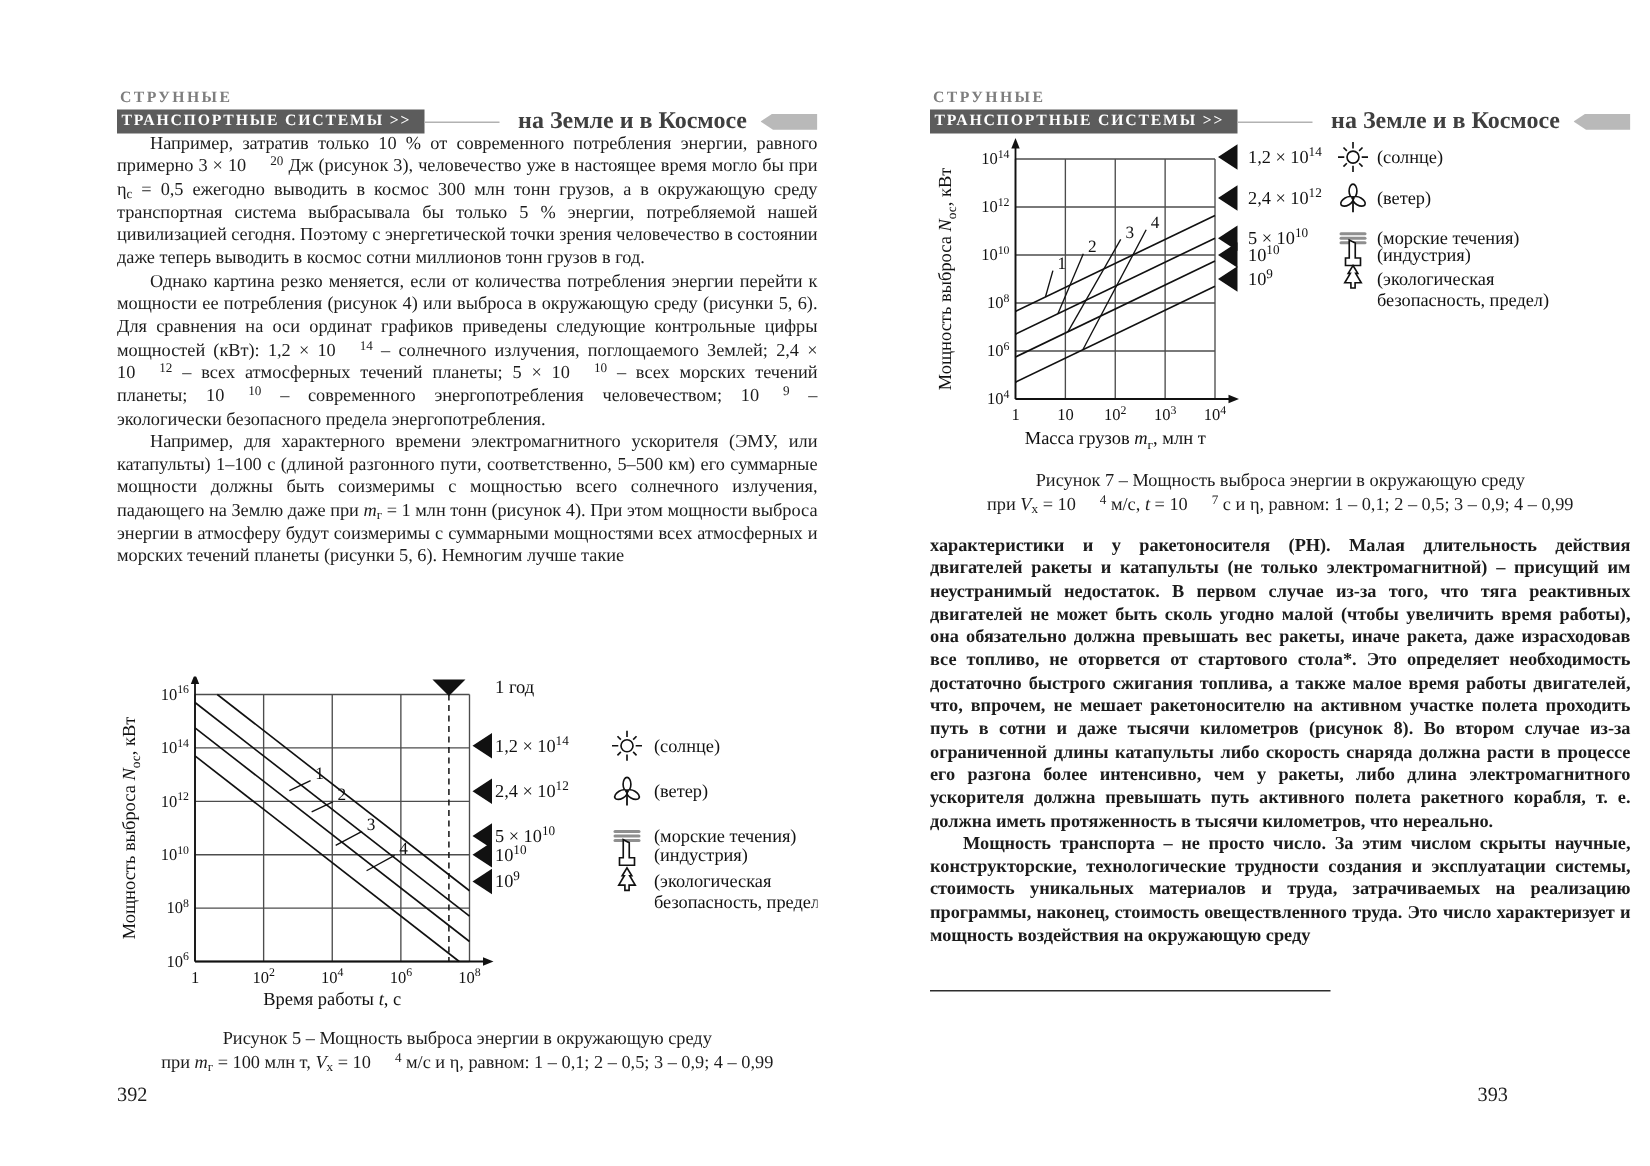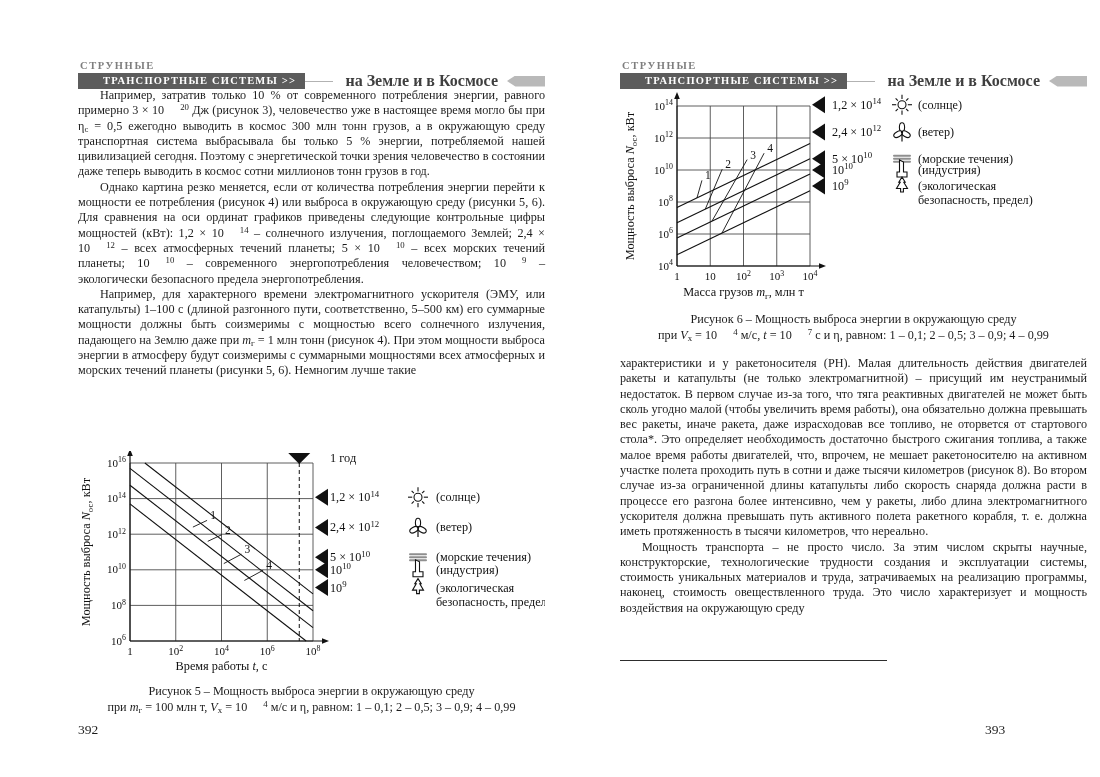--- a/index.html
+++ b/index.html
@@ -7,30 +7,30 @@
         font-family:"Liberation Serif","DejaVu Serif",serif;color:#1c1c1c;}
   .col{position:absolute;top:0;width:467px;height:777px;}
   .col-left{left:78px;}
   .col-right{left:620px;}
 
   
   .page-header{position:absolute;top:36px;left:0;right:0;}
   .hdr-small{font-size:10.5px;font-weight:bold;letter-spacing:1.6px;color:#7e7e7e;margin-left:2px;margin-top:24px;}
   .hdr-row{display:flex;align-items:center;margin-top:1px;}
   .hdr-bar{background:#5c5c5c;color:#ffffff;font-size:10.5px;font-weight:bold;
-           letter-spacing:1.2px;padding:2px 9px 3px 25px;white-space:nowrap;}
+           letter-spacing:1.2px;padding:2px 9px 3px 3px;white-space:nowrap;}
   .hdr-line{flex:1;height:1px;background:#b2b2b2;margin:0 12px 0 0;}
   .hdr-tagline{font-size:16px;font-weight:bold;color:#3f3f3f;margin-right:9px;white-space:nowrap;}
   .hdr-arrow{width:38px;height:11px;background:#b9b9b9;
              clip-path:polygon(0 50%,22% 0,100% 0,100% 100%,22% 100%);}
 
   
   .text-block{position:absolute;left:0;width:467px;}
   .lp-text{top:88px;}
-  .rp-text{top:356px;}
+  .rp-text{top:356px;font-weight:bold;}
   p.body{margin:0;font-size:12.2px;line-height:15.3px;text-align:justify;text-indent:22px;}
   p.noindent{text-indent:0;}
   sup,sub{font-size:72%;line-height:0;vertical-align:baseline;position:relative;}
   sup{top:-0.45em;padding-left:16px;}
   sub{top:0.25em;}
   i{font-style:italic;}
 
   
   .figure-block{position:absolute;left:0;width:467px;}
   .lp-figure{top:451px;}
@@ -261,21 +261,21 @@
           <text x="298" y="94" text-anchor="start" font-size="12.2" font-family="&quot;Liberation Serif&quot;,&quot;DejaVu Serif&quot;,serif"><tspan dy="0.00">(индустрия)</tspan></text>
           <polygon points="192,106 205,97.5 205,114.5" fill="#111"></polygon>
           <text x="212" y="110" text-anchor="start" font-size="12.2" font-family="&quot;Liberation Serif&quot;,&quot;DejaVu Serif&quot;,serif"><tspan dy="0.00">10</tspan><tspan dy="-4.64" font-size="8.8">9</tspan></text>
           <g>
             <path d="M282,97 L285.2,102.2 L283.8,102.2 L287.5,108.5 L283.4,108.5 L283.4,112 L280.6,112 L280.6,108.5 L276.5,108.5 L280.2,102.2 L278.8,102.2 Z" fill="#fff" stroke="#111" stroke-width="1.1"></path>
           </g>
           <text x="298" y="110" text-anchor="start" font-size="12.2" font-family="&quot;Liberation Serif&quot;,&quot;DejaVu Serif&quot;,serif"><tspan dy="0.00">(экологическая</tspan></text>
           <text x="298" y="124" text-anchor="start" font-size="12.2" font-family="&quot;Liberation Serif&quot;,&quot;DejaVu Serif&quot;,serif"><tspan dy="0.00">безопасность, предел)</tspan></text>
         </svg>
       <figcaption class="caption">
-        <div>Рисунок 6 – Мощность выброса энергии в окружающую среду</div>
+        <div>Рисунок 7 – Мощность выброса энергии в окружающую среду</div>
         <div>при <i>V</i><sub>х</sub> = 10<sup>4</sup> м/с, <i>t</i> = 10<sup>7</sup> с и η, равном: 1 – 0,1; 2 – 0,5; 3 – 0,9; 4 – 0,99</div>
       </figcaption>
     </figure>
 
     <div class="text-block rp-text">
       <p class="body noindent">характеристики и у ракетоносителя (РН). Малая длительность действия двигателей ракеты и катапульты (не только электромагнитной) – присущий им неустранимый недостаток. В первом случае из-за того, что тяга реактивных двигателей не может быть сколь угодно малой (чтобы увеличить время работы), она обязательно должна превышать вес ракеты, иначе ракета, даже израсходовав все топливо, не оторвется от стартового стола*. Это определяет необходимость достаточно быстрого сжигания топлива, а также малое время работы двигателей, что, впрочем, не мешает ракетоносителю на активном участке полета проходить путь в сотни и даже тысячи километров (рисунок 8). Во втором случае из-за ограниченной длины катапульты либо скорость снаряда должна расти в процессе его разгона более интенсивно, чем у ракеты, либо длина электромагнитного ускорителя должна превышать путь активного полета ракетного корабля, т. е. должна иметь протяженность в тысячи километров, что нереально.</p>
       <p class="body">Мощность транспорта – не просто число. За этим числом скрыты научные, конструкторские, технологические трудности создания и эксплуатации системы, стоимость уникальных материалов и труда, затрачиваемых на реализацию программы, наконец, стоимость овеществленного труда. Это число характеризует и мощность воздействия на окружающую среду</p>
     </div>
 
     <div class="footnote">

